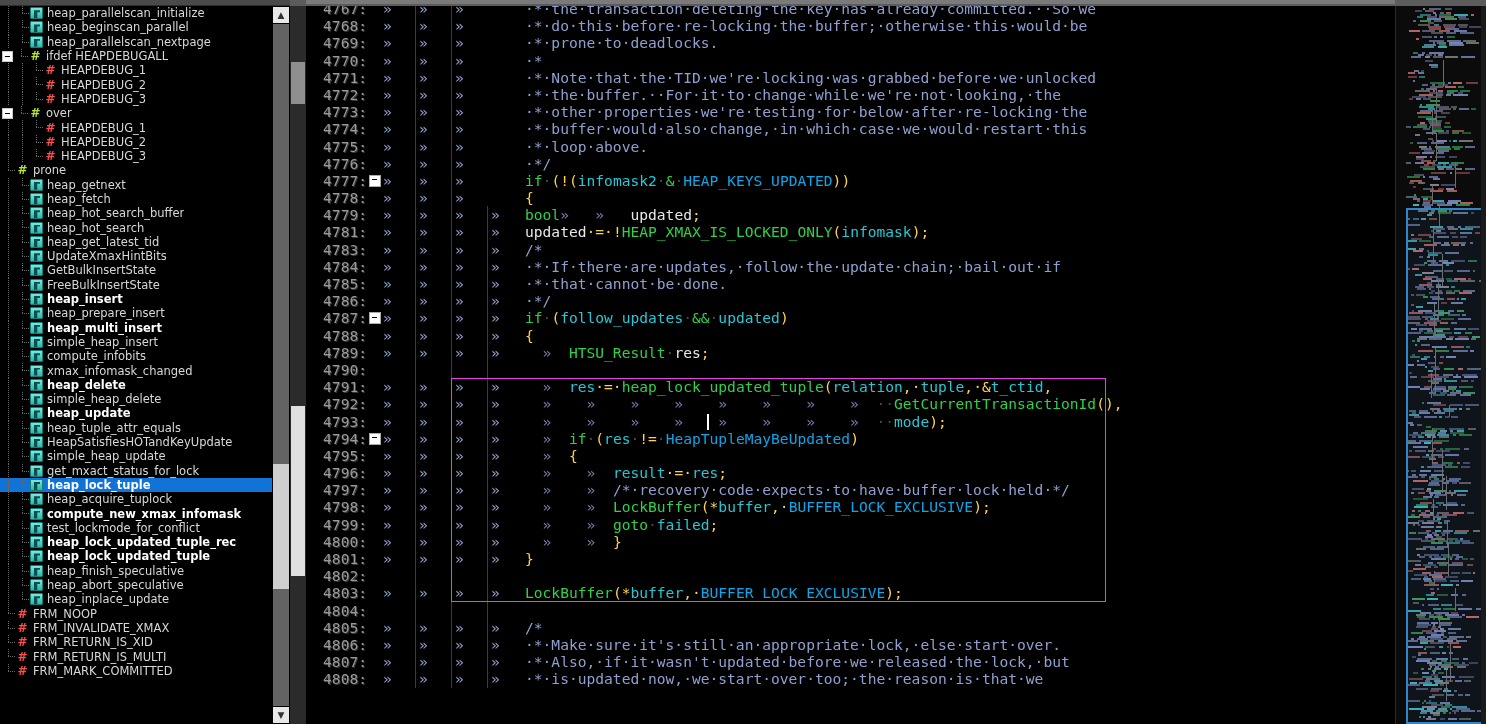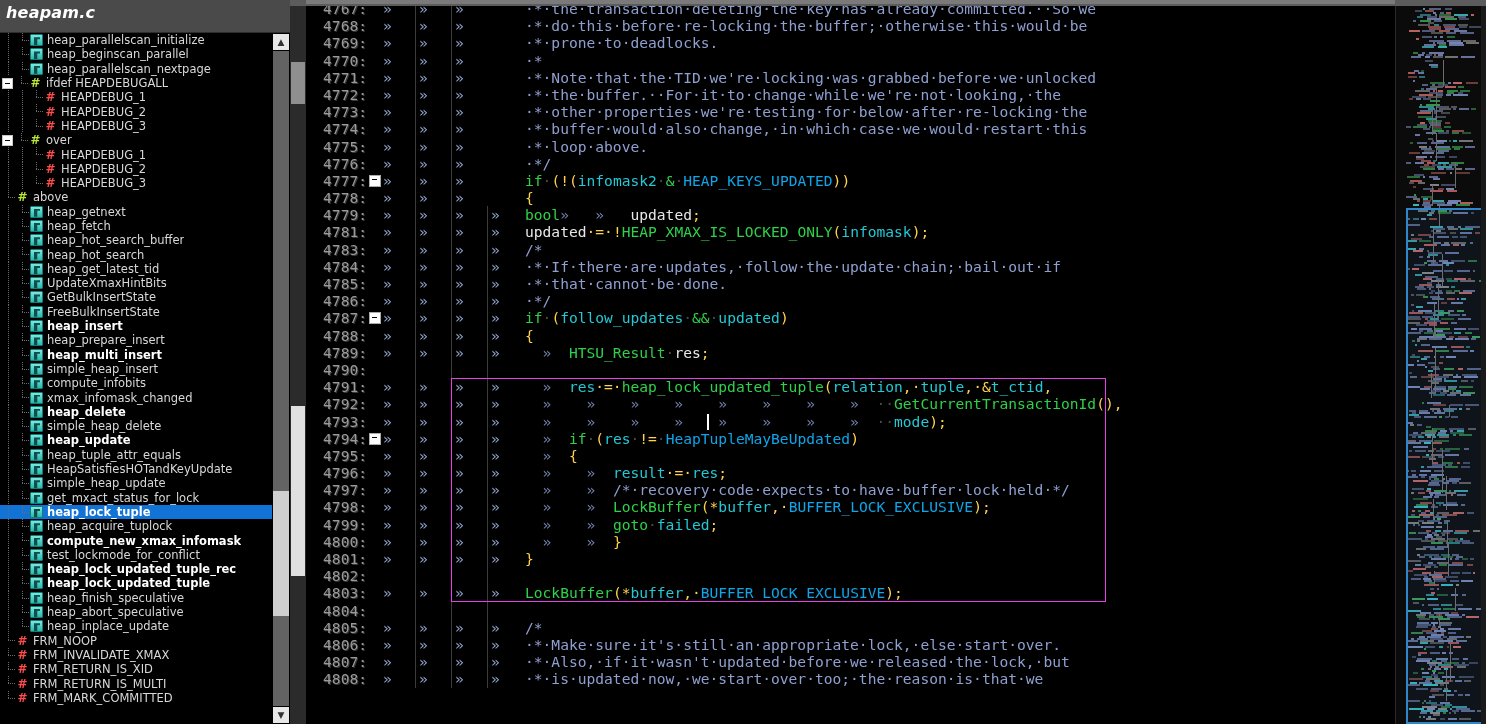--- a/index.html
+++ b/index.html
@@ -261,21 +261,20 @@
     background: #5c5c5c; z-index: 5;
   }
   #topstrip .inner { position:absolute; left:16px; right:91px; top:0; height:4px; background:#7a7a7a;}
 </style>
 </head>
 <body>
 
 <div id="app">
 
   <div id="sidebar">
-    <div id="sidebar-title">heapam.c</div>
     <div id="tree-wrap">
       <div id="tree">
           <div class="tree-row">
             <span class="guide dotted"></span>
             <span class="guide elbow"></span>
             <span class="ico fn"></span>
             <span class="lbl">heap_parallelscan_initialize</span>
           </div>
           <div class="tree-row">
             <span class="guide dotted"></span>
@@ -339,21 +338,21 @@
           <div class="tree-row">
             <span class="guide dotted"></span>
             <span class="guide dotted"></span>
             <span class="guide elbow"></span>
             <span class="ico hash"></span>
             <span class="lbl">HEAPDEBUG_3</span>
           </div>
           <div class="tree-row">
             <span class="guide elbow"></span>
             <span class="ico hash green"></span>
-            <span class="lbl">above</span>
+            <span class="lbl">prone</span>
           </div>
           <div class="tree-row">
             <span class="guide dotted"></span>
             <span class="guide elbow"></span>
             <span class="ico fn"></span>
             <span class="lbl">heap_getnext</span>
           </div>
           <div class="tree-row">
             <span class="guide dotted"></span>
             <span class="guide elbow"></span>

